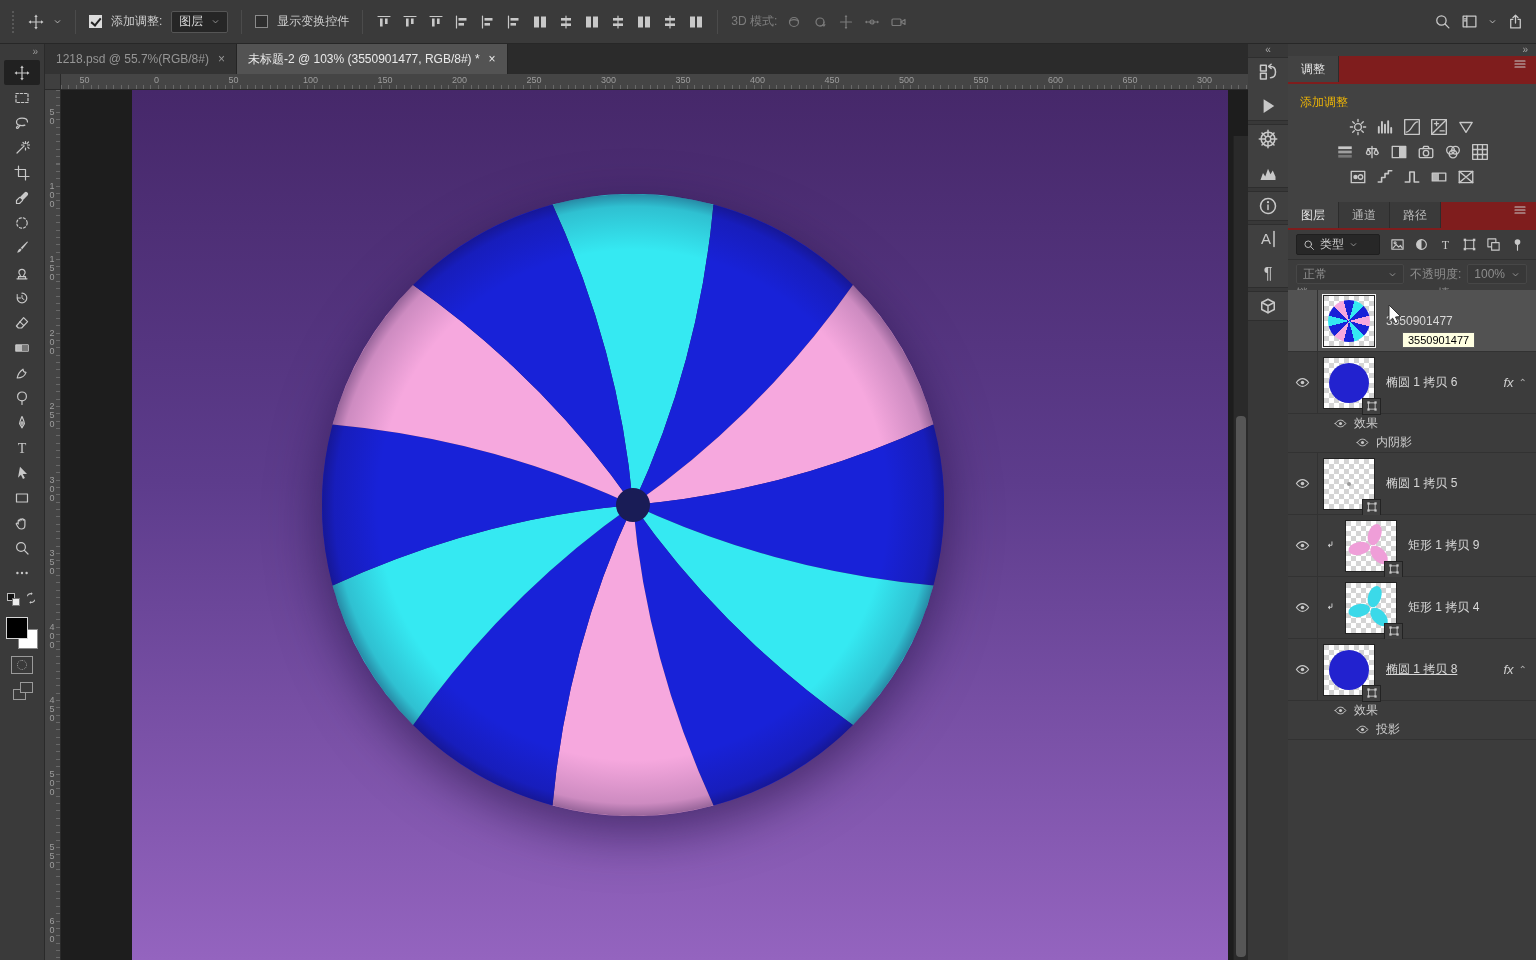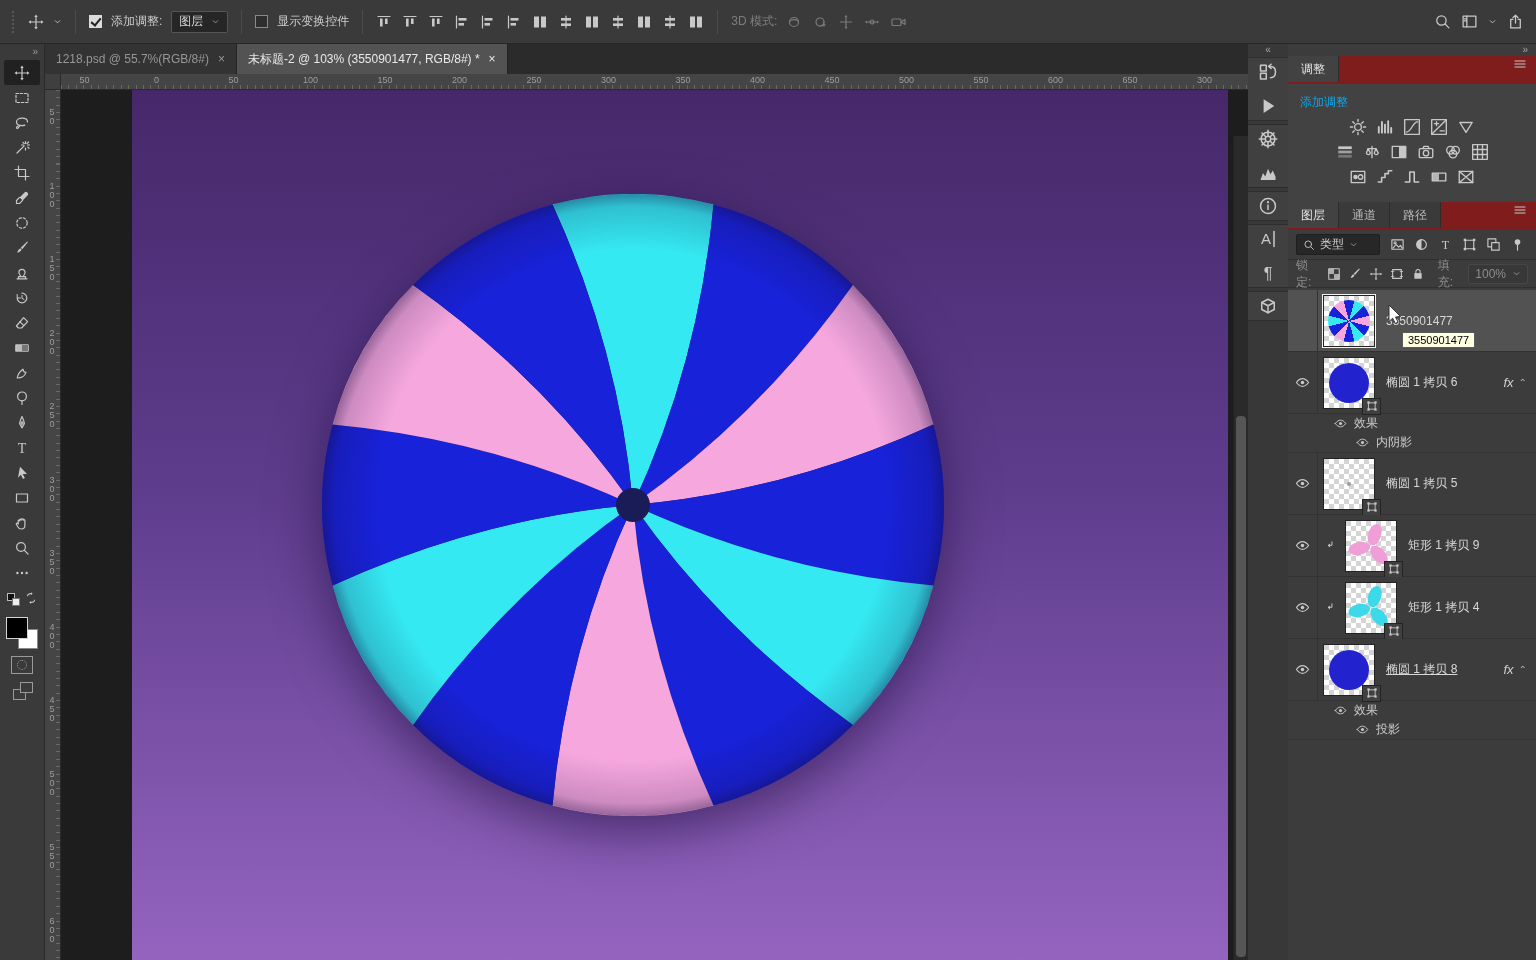--- a/index.html
+++ b/index.html
@@ -54,21 +54,21 @@
 .sgroup .ic{width:20px;height:20px}
 .panels{position:absolute;top:44px;right:0;width:248px;bottom:0;background:#3c3c3c;z-index:5}
 .pcollapse{position:absolute;top:0;right:8px;height:12px;color:#a5a5a5;font-size:10px;line-height:11px}
 
 .adj{position:absolute;left:0;right:0;top:12px;height:146px;background:#424242}
 .ptabs{height:28px;background:#7f1d1d;display:flex;}
 .ptab{height:26px;display:flex;align-items:center;padding:0 13px;background:#3a3a3a;color:#b9b9b9;border-right:1px solid #2c2c2c}
 .ptab.active{background:#424242;color:#e4e4e4}
 .pmenu{margin-left:auto;margin-right:8px;margin-bottom:6px}
 .adj-body{padding:6px 10px}
-.adj-title{color:#0ea5e9;margin:4px 0 7px 2px}
+.adj-title{color:#eab308;margin:4px 0 7px 2px}
 .adj-row{display:flex;justify-content:center;gap:9px;margin-bottom:7px}
 .adj-row .ic{width:19px;height:16px}
 
 .layers{position:absolute;left:0;right:0;top:158px;bottom:0;background:#3c3c3c}
 .lfilter{height:30px;display:flex;align-items:center;gap:8px;padding:0 8px;border-bottom:1px solid #303030}
 .searchbox{background:#272727;border:1px solid #1f1f1f;border-radius:2px;height:21px;display:flex;align-items:center;gap:5px;padding:0 6px;width:84px;color:#d0d0d0}
 .flticons{display:flex;align-items:center;gap:9px;margin-left:2px}
 .lblend{height:28px;display:flex;align-items:center;gap:6px;padding:0 8px}
 .dbox{background:#383838;border:1px solid #474747;border-radius:2px;height:20px;display:flex;align-items:center;padding:0 6px;color:#8d8d8d;gap:6px}
 .glabel{color:#8d8d8d}
@@ -1004,20 +1004,39 @@
             <span class="ic" style="width:15px;height:15px">
               <svg viewBox="0 0 16 16">
                 <g fill="none" stroke="#c8c8c8" stroke-width="1.2" stroke-linecap="round" stroke-linejoin="round">
                   <circle cx="8" cy="5.4" r="3" fill="#c8c8c8" stroke="none"></circle>
                   <path d="M8 8.4V14"></path>
                 </g>
               </svg>
             </span>
           </span>
       </div>
+      <div class="lblend">
+        <span class="dbox" style="width:108px">
+          <span style="flex:1">正常</span>
+          <span class="chev" id="bl-chev">
+              <svg viewBox="0 0 16 16">
+                <path d="M3.5 6l4.5 4.5L12.5 6" fill="none" stroke="#9a9a9a" stroke-width="1.6"></path>
+              </svg>
+            </span>
+        </span>
+        <span class="glabel">不透明度:</span>
+        <span class="dbox">
+          <span>100%</span>
+          <span class="chev" id="op-chev">
+              <svg viewBox="0 0 16 16">
+                <path d="M3.5 6l4.5 4.5L12.5 6" fill="none" stroke="#9a9a9a" stroke-width="1.6"></path>
+              </svg>
+            </span>
+        </span>
+      </div>
       <div class="llock" id="lock-row">
           <span class="glabel">锁定:</span>
           <span class="ic" style="width:14px;height:14px">
             <svg viewBox="0 0 16 16">
               <g fill="none" stroke="#c8c8c8" stroke-width="1.2" stroke-linecap="round" stroke-linejoin="round">
                 <rect x="2" y="2" width="12" height="12"></rect>
                 <path d="M2 2h6v6H2zM8 8h6v6H8z" fill="#c8c8c8" stroke="none" opacity=".8"></path>
               </g>
             </svg>
           </span>

